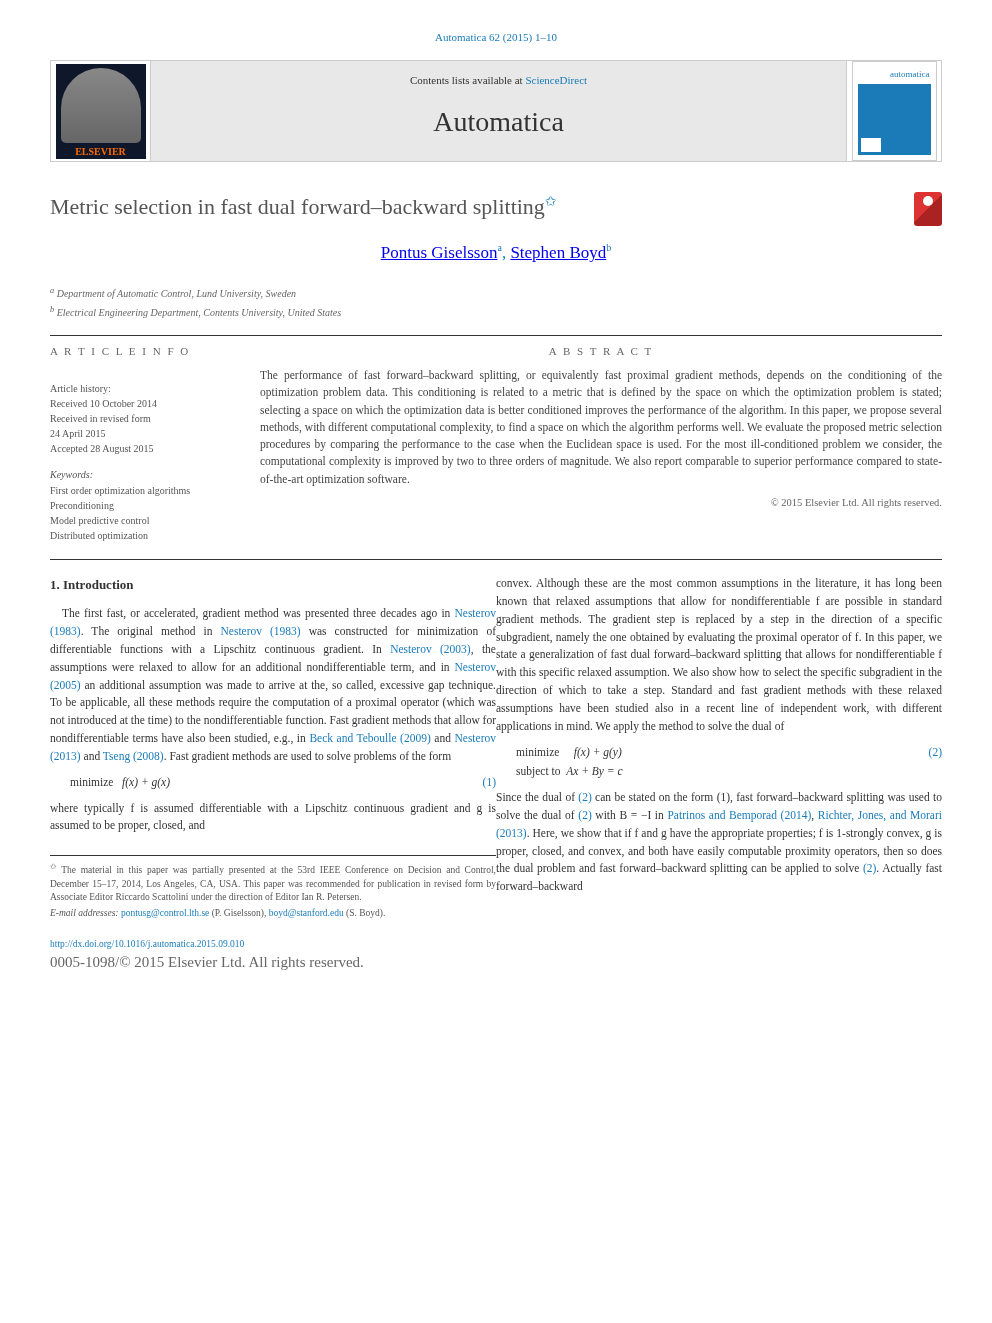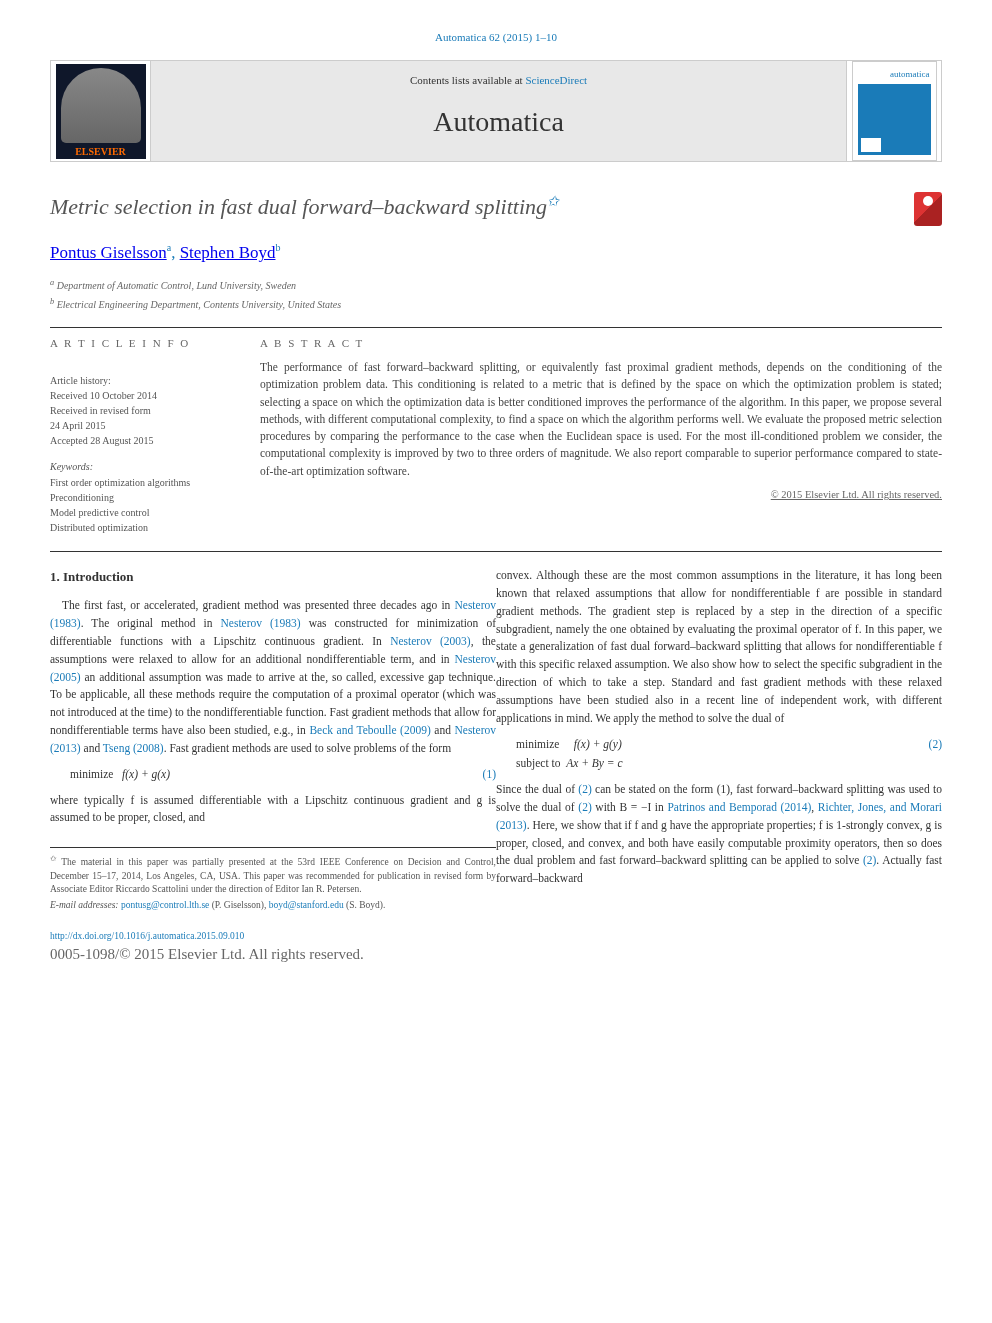--- a/index.html
+++ b/index.html
@@ -124,21 +124,20 @@
       width: 20px;
       height: 14px;
       background: #fff;
       font-size: 5px;
     }
     .title-row {
       display: flex;
       align-items: flex-start;
       justify-content: space-between;
       margin-bottom: 15px;
-      font-style: italic;
     }
     .article-title {
       font-size: 22px;
       font-weight: normal;
       color: #555;
     }
     .title-star {
       color: #1a7bb8;
       font-size: 14px;
       vertical-align: super;
@@ -157,21 +156,22 @@
       left: 50%;
       transform: translateX(-50%);
       width: 10px;
       height: 10px;
       background: #fff;
       border-radius: 50%;
     }
     .authors {
       font-size: 17px;
       color: #1a7bb8;
-      margin-bottom: 12px;
+      margin-bottom: 20px;
+      text-align: center;
     }
     .authors sup {
       font-size: 10px;
     }
     .affiliations {
       font-size: 10px;
       font-style: italic;
       color: #666;
       margin-bottom: 2px;
     }
@@ -206,33 +206,33 @@
       margin-bottom: 2px;
     }
     .abstract-col {
       flex: 1;
     }
     .abstract-header {
       font-size: 11px;
       letter-spacing: 2px;
       color: #666;
       margin-bottom: 8px;
+      text-align: center;
     }
     .abstract-text {
       font-size: 11.5px;
       line-height: 1.5;
       text-align: justify;
       color: #444;
     }
     .copyright {
       text-align: right;
       font-size: 10.5px;
       color: #666;
       margin-top: 8px;
-      text-decoration: underline;
     }
     .two-col {
       display: flex;
       margin-top: 15px;
     }
     .column {
       flex: 1;
       font-size: 11.5px;
       line-height: 1.55;
       text-align: justify;

